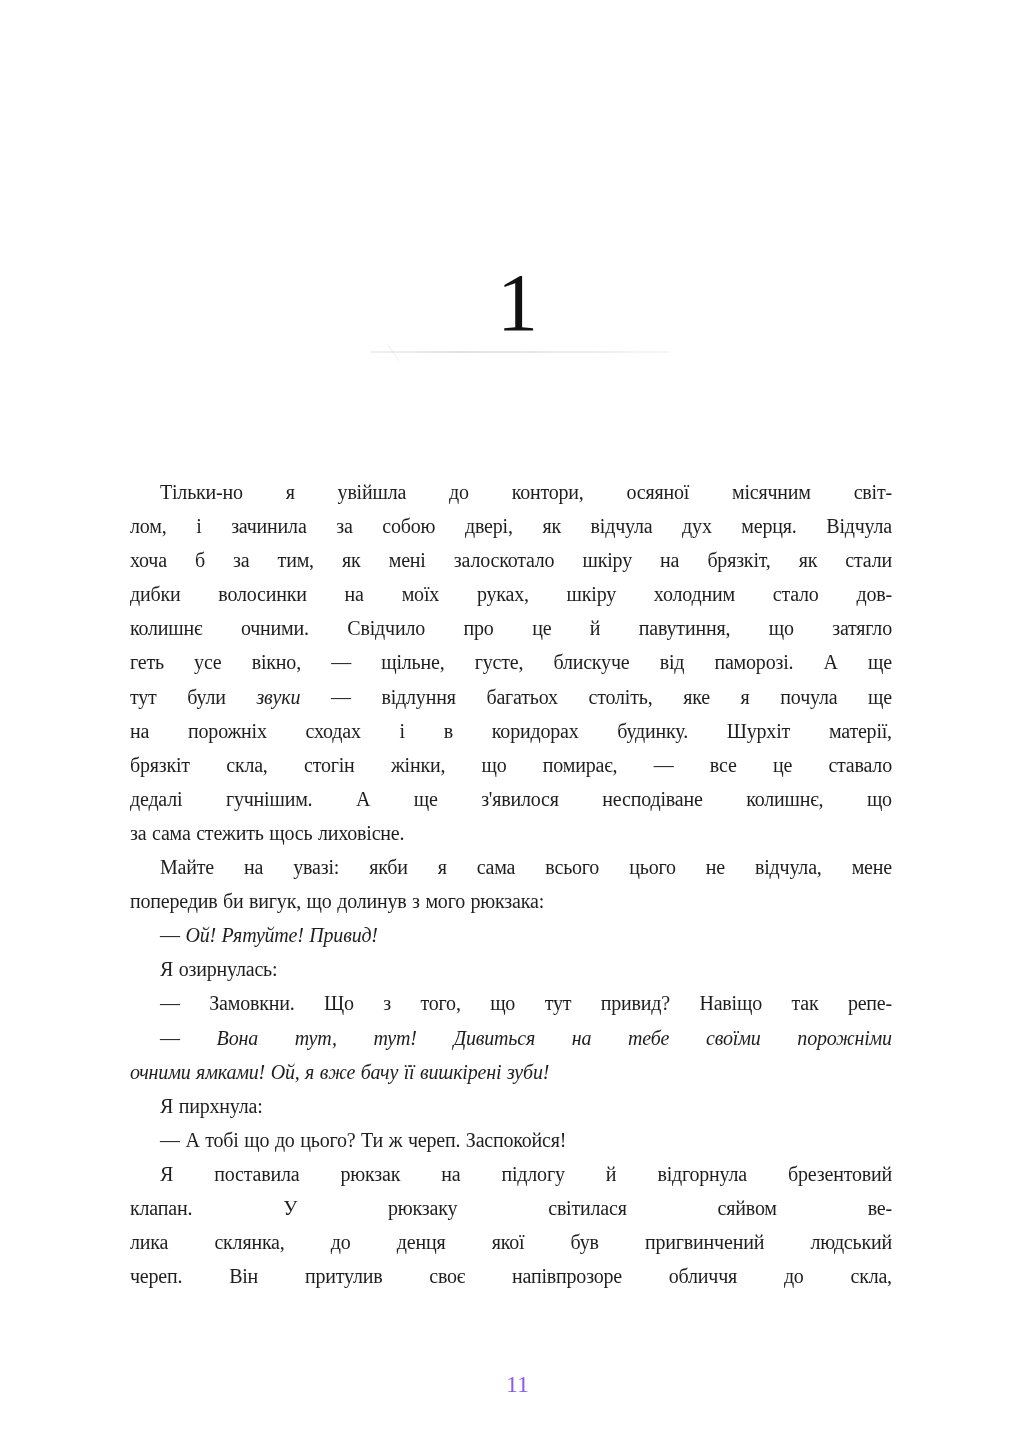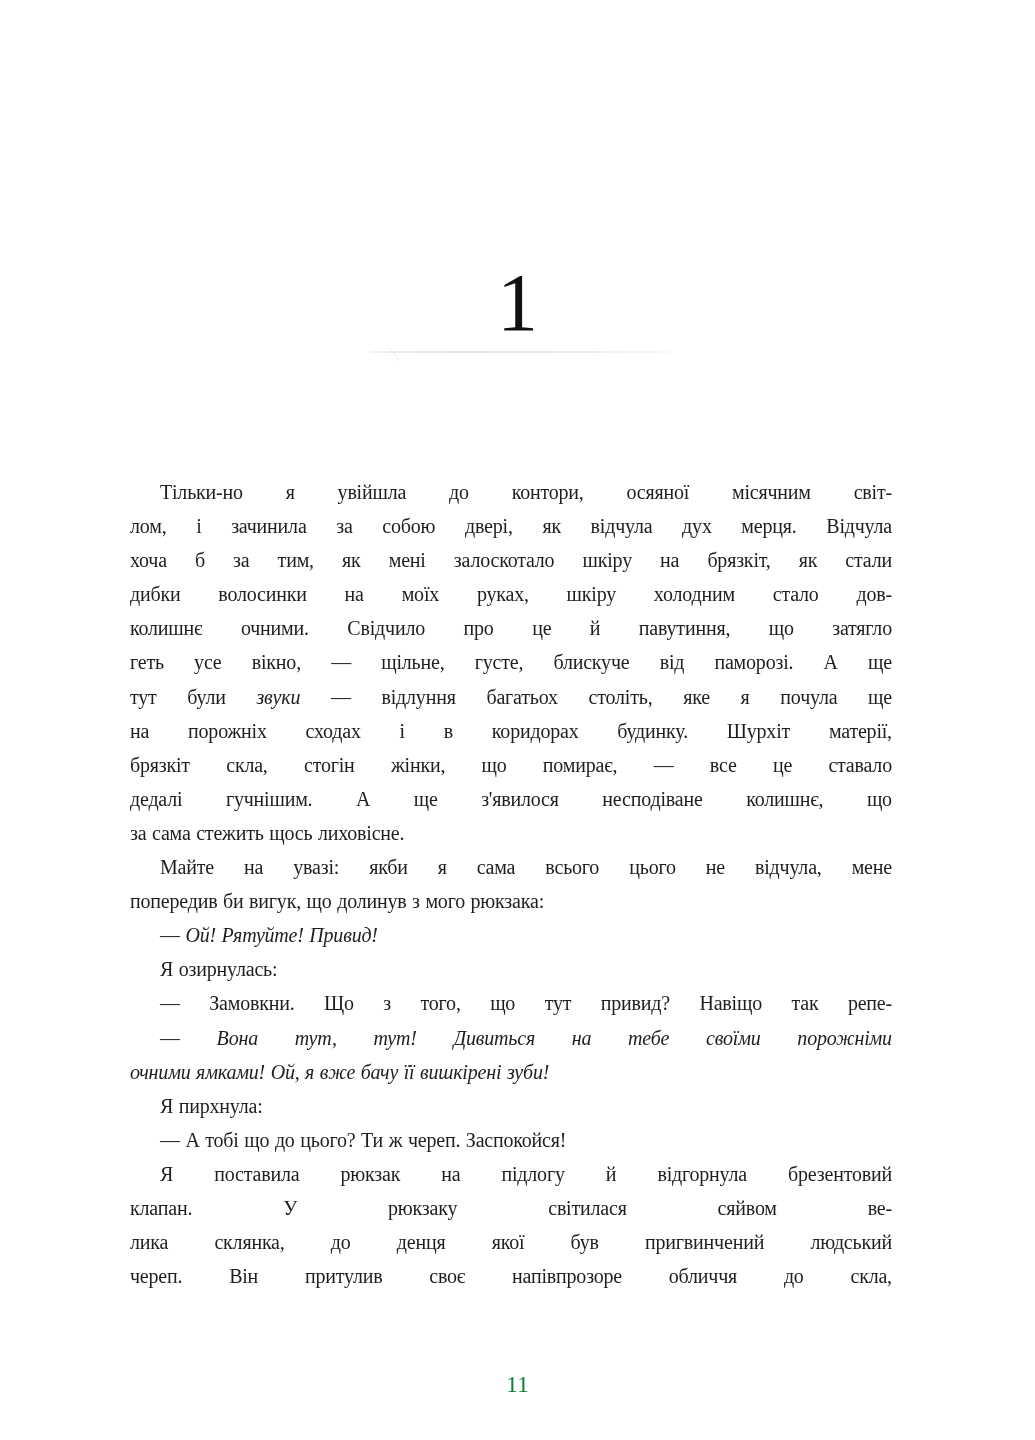--- a/index.html
+++ b/index.html
@@ -74,21 +74,21 @@
     .it { font-style: italic; }
     .page-number {
       position: absolute;
       left: 0;
       width: 1035px;
       top: 1370px;
       text-align: center;
       font-family: "Liberation Serif", "DejaVu Serif", serif;
       font-size: 24px;
       line-height: 28px;
-      color: #15803d;
+      color: #8b5cf6;
     }
   </style>
 </head>
 <body>
 
 <div class="chapter-number">1</div>
 
 <div class="ornament">
   <div class="flourish"></div>
   <div class="line"></div>

